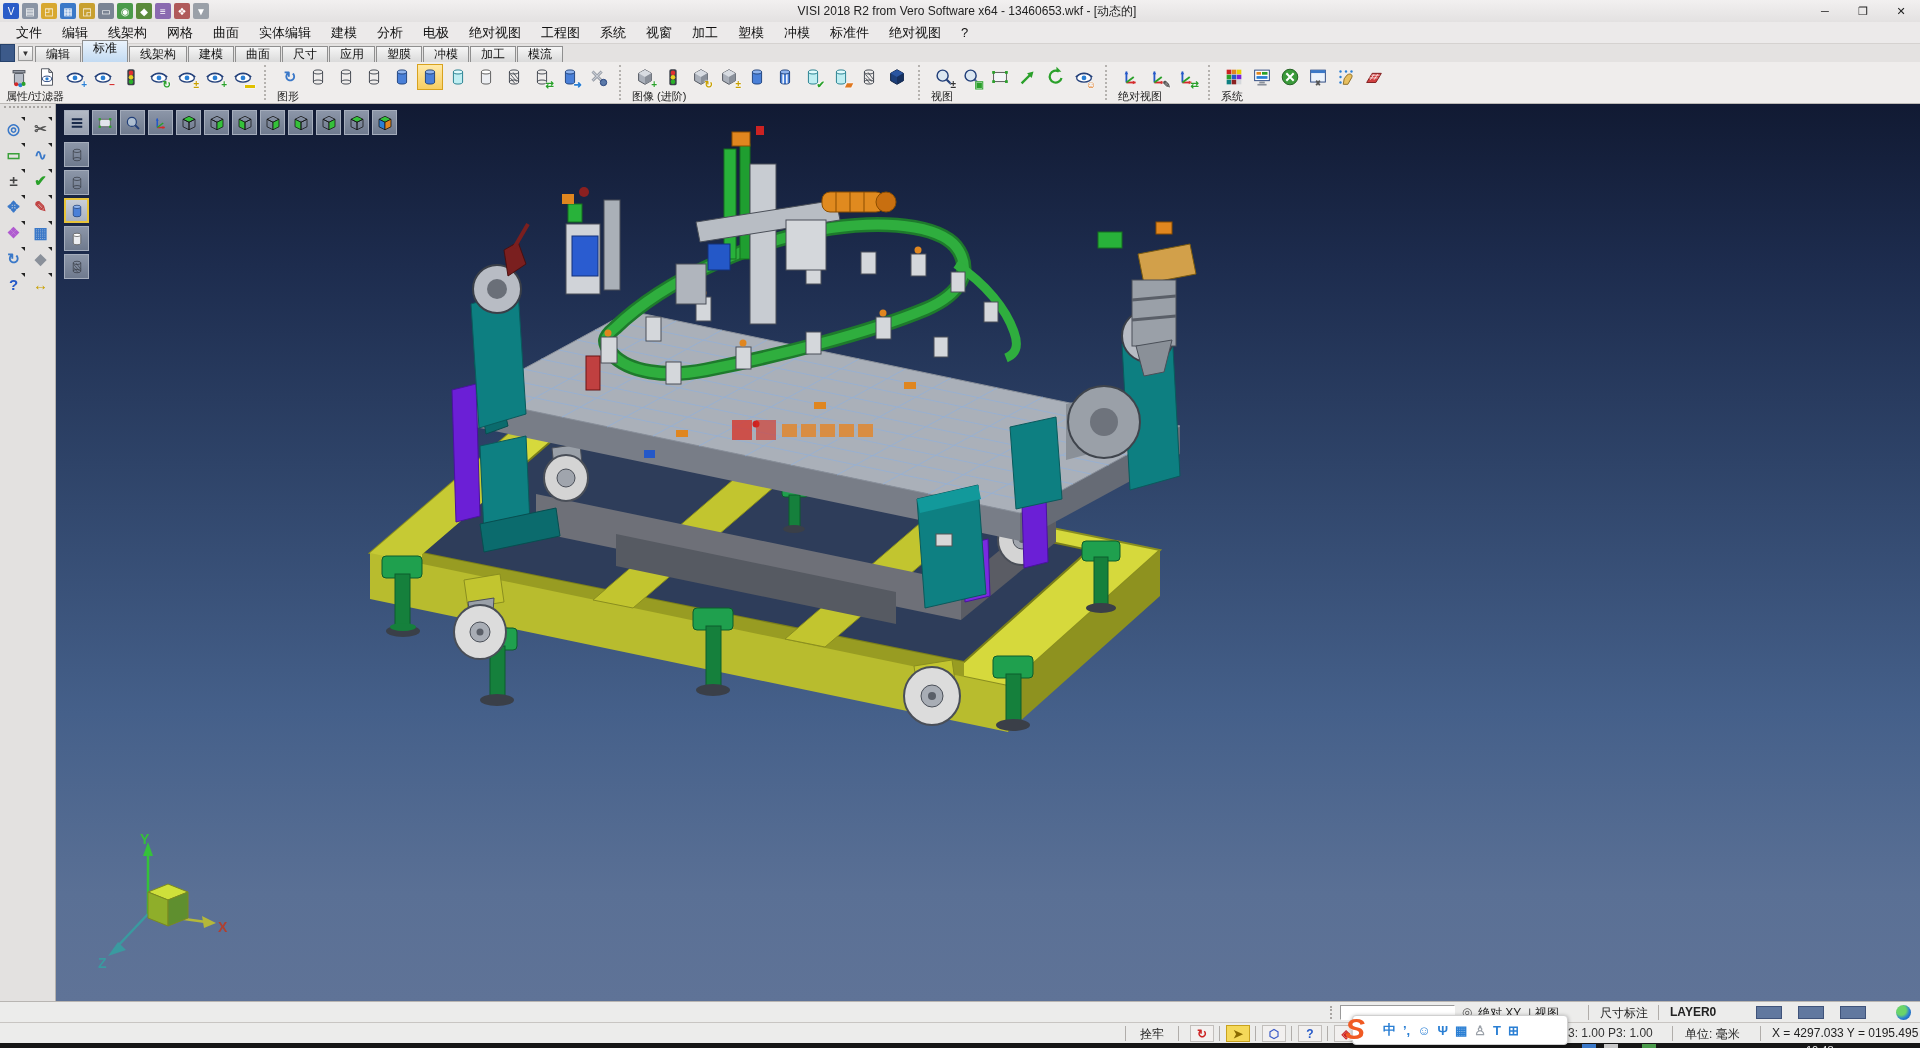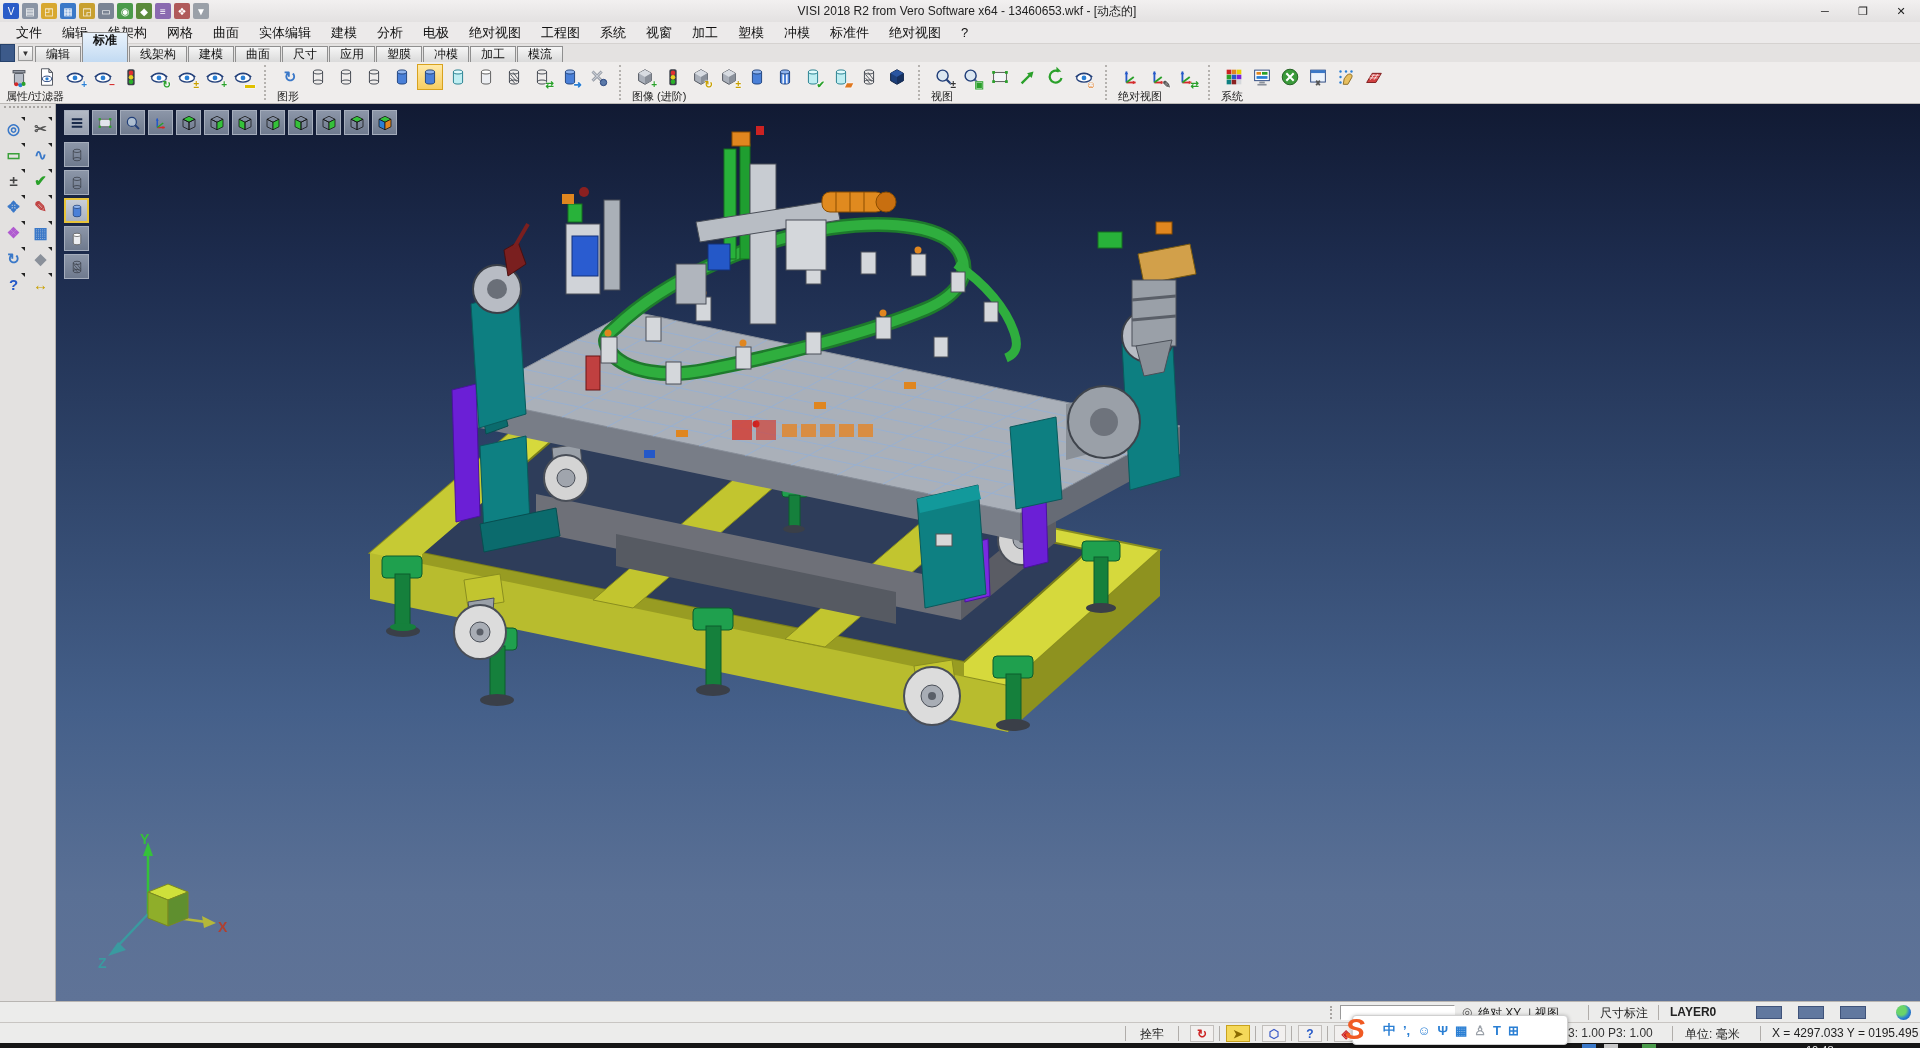--- a/index.html
+++ b/index.html
@@ -17,21 +17,21 @@
 
   
   #menubar { position:absolute; left:0; top:22px; width:1920px; height:22px; background:#eceaea; display:flex; align-items:center; padding-left:6px; border-bottom:1px solid #d5d2d0; }
   .menu-item { padding:2px 10px; font-size:13px; color:#111; }
 
   
   #tabrow { position:absolute; left:0; top:44px; width:1920px; height:18px; background:#e4e2e1; display:flex; align-items:flex-end; }
   #tab-corner { width:15px; height:18px; background:#3c5a8a; border:1px solid #27436d; }
   #tab-dd { width:15px; height:15px; margin:0 2px 1px 3px; border:1px solid #9a9a9a; background:linear-gradient(#fdfdfd,#dcdcdc); font-size:8px; text-align:center; line-height:14px; color:#333; }
   .tab { height:16px; margin-bottom:0; padding:0 10px; font-size:12px; line-height:15px; color:#111; border:1px solid #8f8f8f; border-bottom:none; background:linear-gradient(#f6f6f6,#dadada); margin-right:1px; }
-  .tab.active { background:linear-gradient(#eaf3fc,#c2daf2); font-weight:bold; height:30px; }
+  .tab.active { background:linear-gradient(#eaf3fc,#c2daf2); font-weight:normal; height:22px; }
 
   
   #ribbon { position:absolute; left:0; top:62px; width:1920px; height:42px; background:#efedec; border-bottom:1px solid #bcb9b6; display:flex; }
   .rgroup { display:flex; flex-direction:column; padding:1px 6px 0 6px; }
   .rgroup-icons { display:flex; align-items:center; gap:2px; height:28px; }
   .rgroup-label { text-align:left; font-size:11px; color:#222; height:13px; line-height:12px; }
   .rsep { width:5px; border-left:2px dotted #b5b2af; margin:3px 2px; }
   .ricon { width:26px; height:26px; position:relative; display:flex; align-items:center; justify-content:center; border:1px solid transparent; }
   .ricon.sel { background:linear-gradient(#ffe9a8,#f7ce62); border:1px solid #d8a21e; }
   .ricon svg { width:22px; height:22px; }

